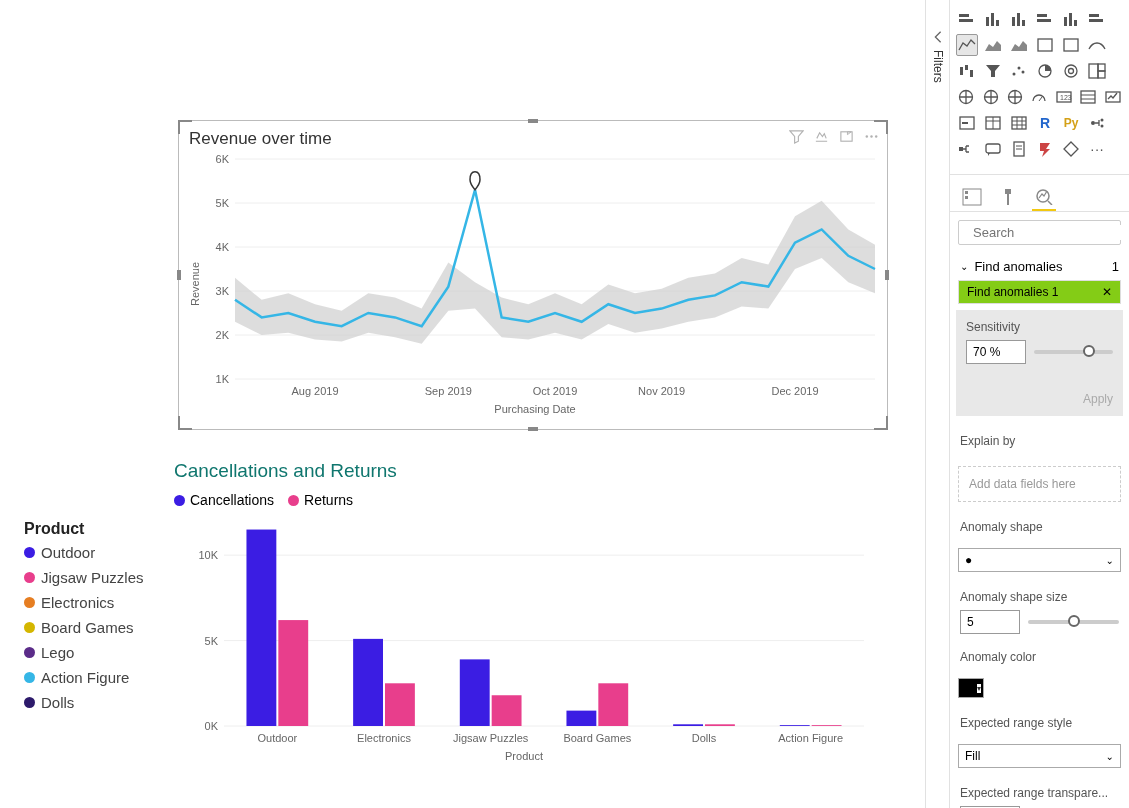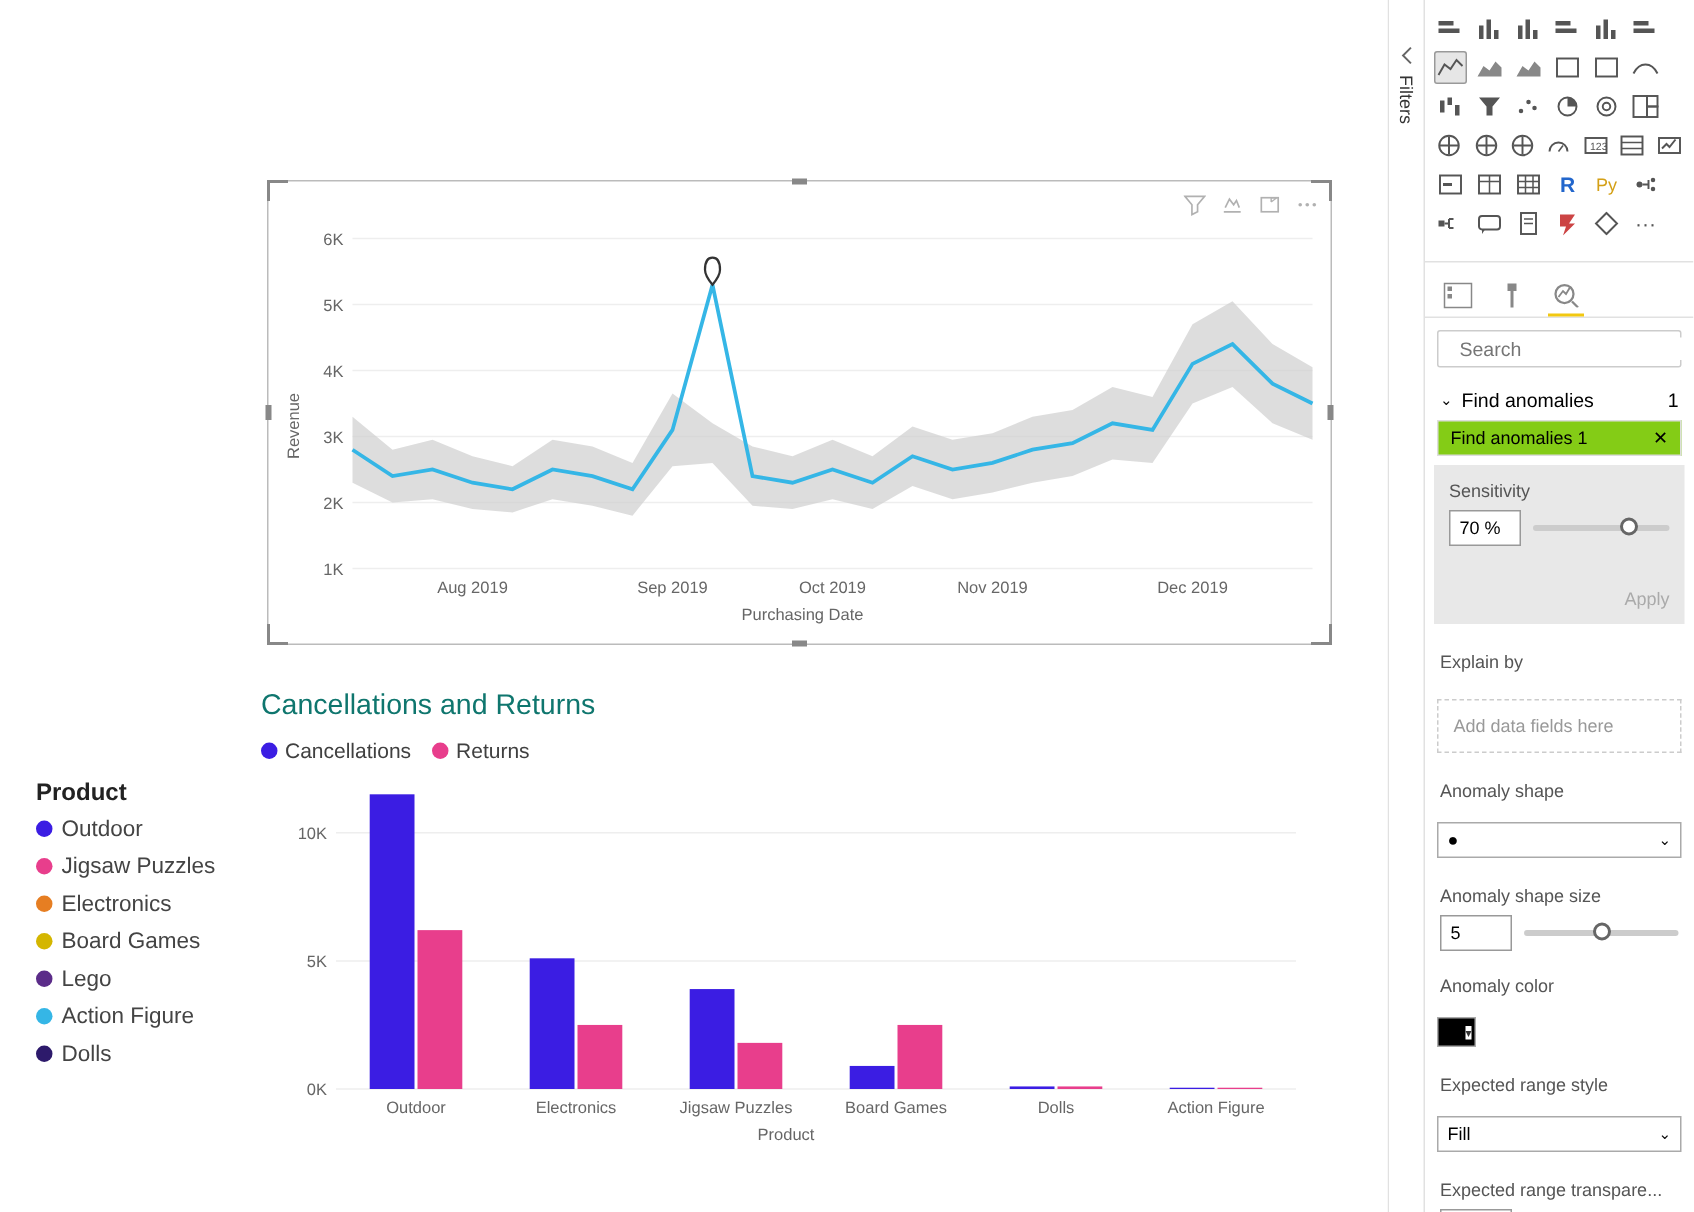--- a/index.html
+++ b/index.html
@@ -20,21 +20,21 @@
 .viz-tab { width: 24px; height: 28px; display: flex; align-items: center; justify-content: center; cursor: pointer; }
 .viz-tab.active { border-bottom: 2px solid #f2c811; }
 .search-box { margin: 8px; padding: 4px 8px; border: 1px solid #ccc; border-radius: 2px; display: flex; align-items: center; gap: 6px; }
 .search-box input { border: none; outline: none; font-size: 13px; flex: 1; }
 .prop-header { padding: 6px 10px; font-size: 13px; display: flex; align-items: center; gap: 6px; }
 .prop-header .chev { font-size: 10px; }
 .prop-badge { margin: 0 8px 6px; padding: 4px 8px; background: #84cc16; border: 1px solid #ddd; font-size: 12px; display: flex; justify-content: space-between; align-items: center; }
 .prop-section { padding: 8px 10px; }
 .prop-label { font-size: 12px; color: #555; margin-bottom: 6px; }
 .prop-row { display: flex; align-items: center; gap: 8px; }
-.num-input { width: 48px; padding: 4px 6px; border: 1px solid #999; font-size: 12px; text-align: left; background:#fff;}
+.num-input { width: 60px; padding: 4px 6px; border: 1px solid #999; font-size: 12px; text-align: left; background:#fff;}
 .slider { flex: 1; height: 4px; background: #ccc; position: relative; border-radius: 2px; }
 .slider .thumb { position: absolute; width: 12px; height: 12px; border: 2px solid #666; background: #fff; border-radius: 50%; top: -5px; transform: translateX(-50%); }
 .apply-row { text-align: right; margin-top: 28px; font-size: 12px; color: #aaa; }
 .sensitivity-box { background: #e8e8e8; padding: 10px; margin: 0 6px 10px; }
 .field-well { margin: 4px 8px 10px; padding: 10px; border: 1px dashed #ccc; font-size: 12px; color: #999; }
 .dropdown { margin: 0 8px; padding: 4px 6px; border: 1px solid #aaa; font-size: 12px; display: flex; justify-content: space-between; align-items: center; background: #fff; }
 .color-swatch { width: 26px; height: 20px; border: 1px solid #aaa; background: #000; margin: 0 8px; display:flex; align-items:center; justify-content:flex-end; padding-right:2px; }
 .color-swatch::after { content: "▾"; font-size: 8px; color: #333; margin-left:3px; background:#fff;}
 .color-wrap { display:flex; align-items:center; margin:0 0 10px;}
 
@@ -44,21 +44,21 @@
 .dot { width: 11px; height: 11px; border-radius: 50%; }
 .chart-card { position: absolute; border: 1px solid #bbb; background: #fff; }
 .chart1 { left: 178px; top: 120px; width: 710px; height: 310px; }
 .chart-title { font-size: 17px; color: #333; padding: 8px 10px 4px; }
 .chart-actions { position: absolute; right: 8px; top: 8px; display: flex; gap: 10px; }
 .chart-actions svg { width: 15px; height: 15px; opacity: .5; cursor:pointer;}
 .axis-label { font-size: 11px; fill: #666; }
 .tick-label { font-size: 11px; fill: #666; }
 .chart2 { position: absolute; left: 174px; top: 460px; width: 710px; }
 .chart2-title { font-size: 19px; color: #0f766e; margin-bottom: 10px; }
-.legend-inline { display: flex; gap: 14px; font-size: 14px; color: #404040; margin-bottom: 8px; text-align: center; }
+.legend-inline { display: flex; gap: 14px; font-size: 14px; color: #000000; margin-bottom: 8px; text-align: center; }
 .legend-inline .item { display: flex; align-items: center; gap: 5px; }
 .sq { width: 11px; height: 11px; border-radius: 50%; }
 .corner-mark { position:absolute; width:14px; height:14px; }
 .corner-mark.tl { top:-1px; left:-1px; border-top:2px solid #888; border-left:2px solid #888;}
 .corner-mark.tr { top:-1px; right:-1px; border-top:2px solid #888; border-right:2px solid #888;}
 .corner-mark.bl { bottom:-1px; left:-1px; border-bottom:2px solid #888; border-left:2px solid #888;}
 .corner-mark.br { bottom:-1px; right:-1px; border-bottom:2px solid #888; border-right:2px solid #888;}
 .mid-handle { position:absolute; width:10px; height:4px; background:#888;}
 .mid-handle.t{top:-2px; left:50%; transform:translateX(-50%);}
 .mid-handle.b{bottom:-2px; left:50%; transform:translateX(-50%);}
@@ -109,20 +109,21 @@
 
     <div class="chart-card chart1">
       <div class="corner-mark tl"></div>
       <div class="corner-mark tr"></div>
       <div class="corner-mark bl"></div>
       <div class="corner-mark br"></div>
       <div class="mid-handle t"></div>
       <div class="mid-handle b"></div>
       <div class="mid-handle l"></div>
       <div class="mid-handle r"></div>
+      <div class="chart-title">Revenue over time</div>
       <div class="chart-actions">
         <svg viewBox="0 0 16 16">
             <path d="M1 2h14l-5 6v5l-4 2V8z" fill="none" stroke="#666" stroke-width="1.2"></path>
           </svg>
         <svg viewBox="0 0 16 16">
             <path d="M2 13h12M3 10l3-6 3 4 2-3 2 5" fill="none" stroke="#666" stroke-width="1.2"></path>
           </svg>
         <svg viewBox="0 0 16 16">
             <rect x="2" y="3" width="12" height="10" fill="none" stroke="#666" stroke-width="1.2"></rect>
             <path d="M9 6l4-3M9 6v-3h4" fill="none" stroke="#666"></path>
@@ -390,21 +391,21 @@
               <line x1="2" y1="6" x2="16" y2="6" stroke="#555"></line>
               <line x1="2" y1="10" x2="16" y2="10" stroke="#555"></line>
               <line x1="7" y1="2" x2="7" y2="14" stroke="#555"></line>
               <line x1="12" y1="2" x2="12" y2="14" stroke="#555"></line>
             </svg>
           </div>
           <div class="viz-icon">
             <span style="color:#2266cc;font-weight:600;font-size:14px">R</span>
           </div>
           <div class="viz-icon">
-            <span style="color:#d4a017;font-weight:400;font-size:12px">Py</span>
+            <span style="color:#d4a017;font-weight:700;font-size:12px">Py</span>
           </div>
           <div class="viz-icon">
             <svg viewBox="0 0 18 16">
               <circle cx="5" cy="8" r="2" fill="#555"></circle>
               <path d="M7 8h4m0-3v6" stroke="#555" stroke-width="1.3" fill="none"></path>
               <circle cx="14" cy="5" r="1.5" fill="#555"></circle>
               <circle cx="14" cy="11" r="1.5" fill="#555"></circle>
             </svg>
           </div>
         </div>

